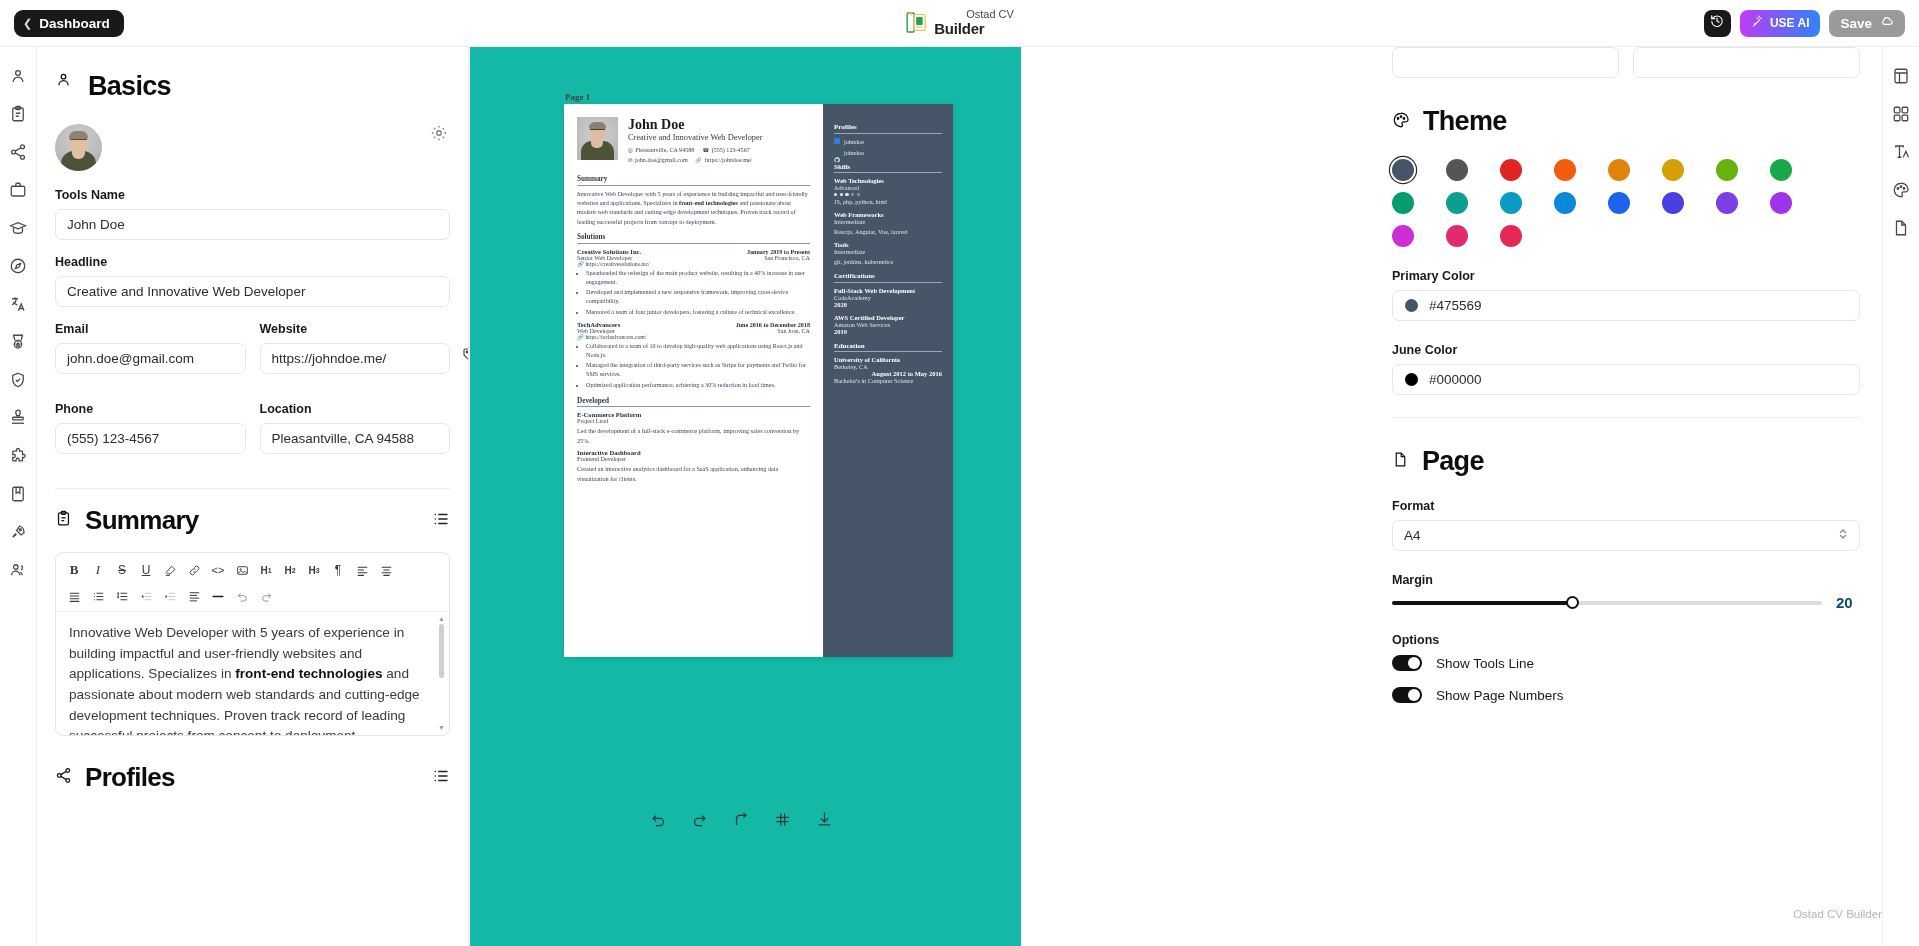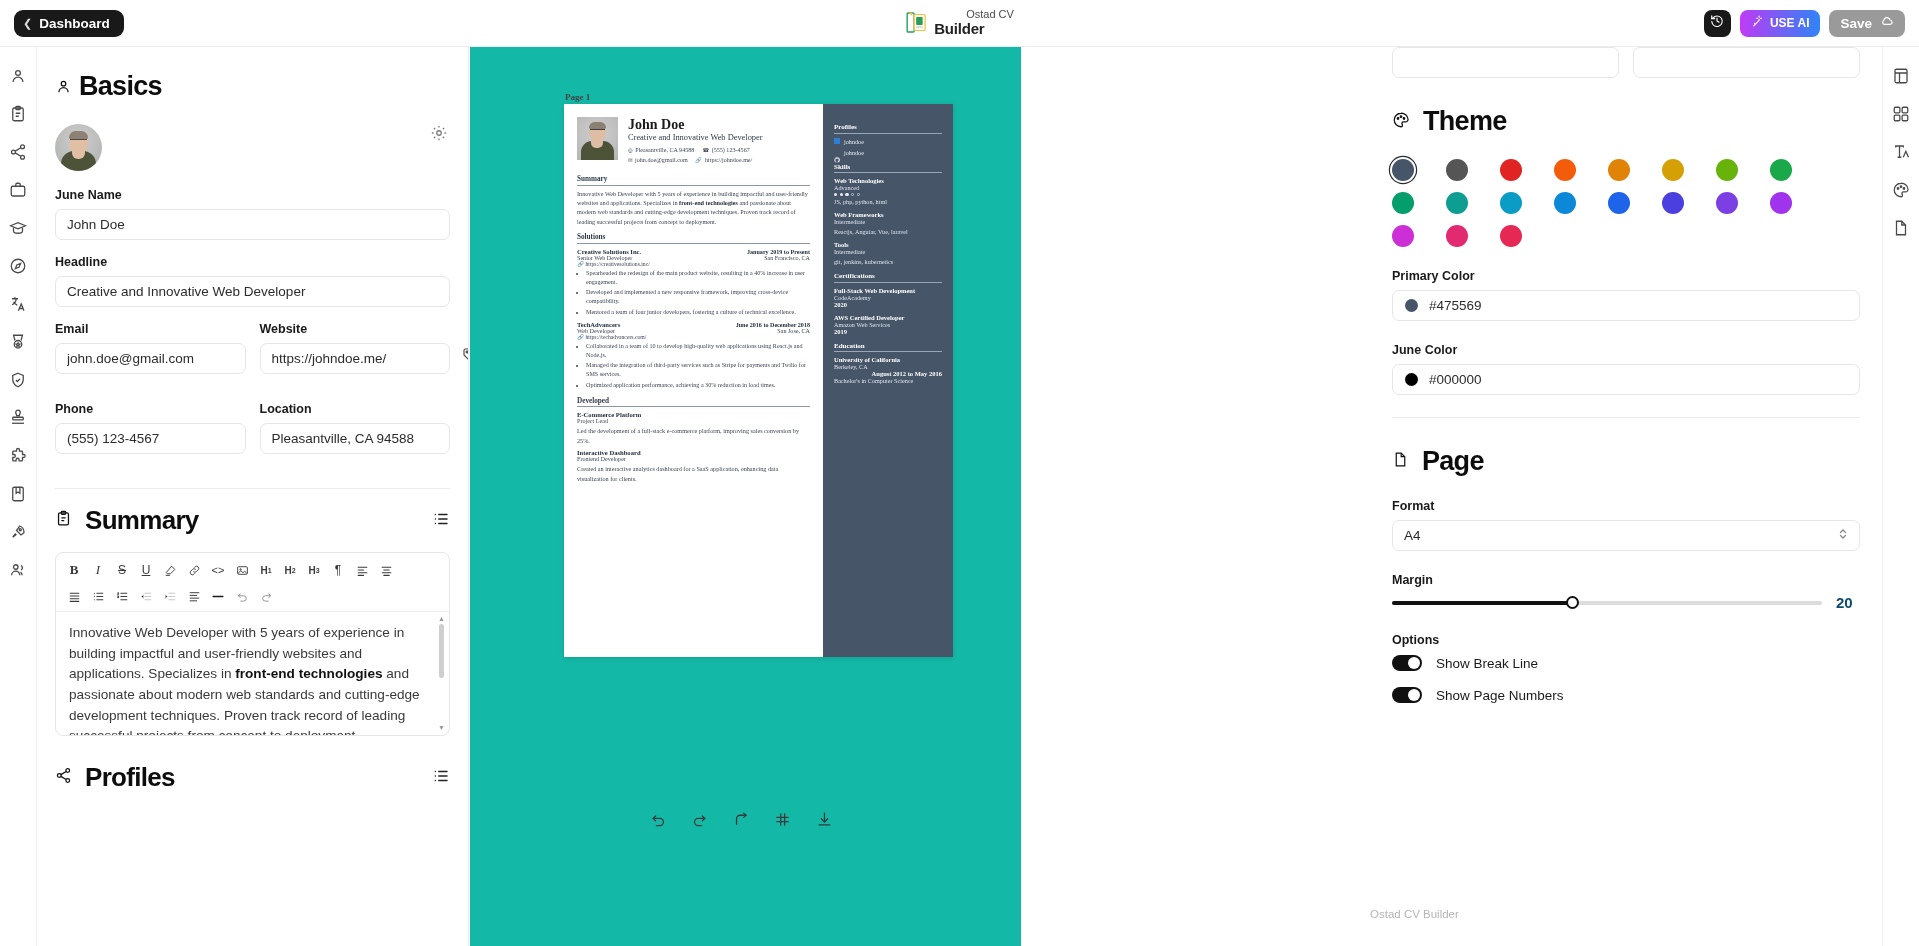--- a/index.html
+++ b/index.html
@@ -68,21 +68,21 @@
   .rail.left { left: 0; border-right: 1px solid #f0f0f0; }
   .rail.right { right: 0; border-left: 1px solid #f0f0f0; }
   .rail-ico { width: 18px; height: 18px; opacity: .82; cursor: pointer; display:block; }
 
   
   .editpanel {
     position: absolute; top: 47px; left: 37px; width: 432px; height: 899px;
     background: #fff; overflow: hidden; padding: 24px 18px 0 18px;
     border-right: 1px solid #ececec;
   }
-  .sec-head { display: flex; align-items: center; gap: 7px; margin-bottom: 22px; }
+  .sec-head { display: flex; gap: 16px; margin-bottom: 22px; }
   .sec-head h2 { font-size: 27px; font-weight: 700; letter-spacing: -.7px; color: #0d0d0d; }
   .sec-head .hico { width: 17px; height: 17px; }
 
   .avatar {
     width: 47px; height: 47px; border-radius: 50%;
     background: radial-gradient(circle at 50% 35%, #cfcfcf 0%, #b9bbb9 60%, #aeb0ae 100%);
     position: relative; overflow: hidden; cursor: pointer;
   }
   .av-head { position:absolute; left:14px; top:8px; width:19px; height:21px; border-radius:50% 50% 45% 45%; background:#e0bfa5; }
   .av-hair { position:absolute; left:14px; top:7px; width:19px; height:8px; border-radius:9px 9px 2px 2px; background:#8d8273; }
@@ -247,21 +247,21 @@
   .fill2 { position:absolute; left:0; top:0; height:4px; background:#111; border-radius:3px; }
   .knob { position:absolute; top:-4.5px; width:13px;height:13px;border-radius:50%;background:#fff;border:2px solid #111; cursor:pointer; }
   .mval { font-size:15px; font-weight:700; color:#0c4a6e; min-width:24px; }
 
   .opt-row { display:flex; align-items:center; gap:14px; margin-top:16px; }
   .toggle { width:30px;height:16px;border-radius:9px;background:#111;position:relative;cursor:pointer;flex:none; }
   .toggle .kb { position:absolute; right:2px; top:2px; width:12px;height:12px;border-radius:50%;background:#fff; }
   .opt-lbl { font-size:13.5px; color:#1a1a1a; }
 
   .footer-note {
-    position:absolute; bottom: 26px; left:0; width:100%; text-align:left;
+    position:absolute; bottom: 26px; left:0; width:100%; text-align:right;
     font-size:11.5px; color:#b5b5b5;
   }
   .mtop { margin-top: 22px; }
 </style>
 </head>
 <body>
 
 <div class="topbar">
   <div class="dash-btn">
     <span class="chev">❮</span>
@@ -427,21 +427,21 @@
     </div>
     <span class="gear-btn">
       <svg width="18" height="18" viewBox="0 0 24 24" fill="none" stroke="#444" stroke-width="1.7">
           <circle cx="12" cy="12" r="3"></circle>
           <path d="M12 2.5v2.2M12 19.3v2.2M21.5 12h-2.2M4.7 12H2.5M18.7 5.3l-1.6 1.6M6.9 17.1l-1.6 1.6M18.7 18.7l-1.6-1.6M6.9 6.9 5.3 5.3"></path>
         </svg>
     </span>
   </div>
 
   <div class="fld">
-    <label>June Name</label>
+    <label>Tools Name</label>
     <input class="inp" value="John Doe" style="">
   </div>
 
   <div class="fld">
     <label>Headline</label>
     <input class="inp" value="Creative and Innovative Web Developer" style="">
   </div>
 
   <div class="two-col">
     <div class="fld">
@@ -917,21 +917,21 @@
       <span class="knob" style="left:calc(42% - 6.5px)"></span>
     </span>
     <span class="mval">20</span>
   </div>
 
   <div class="flbl mtop">Options</div>
   <div class="opt-row" style="margin-top:8px">
     <span class="toggle">
         <span class="kb"></span>
       </span>
-    <span class="opt-lbl">Show Break Line</span>
+    <span class="opt-lbl">Show Tools Line</span>
   </div>
   <div class="opt-row">
     <span class="toggle">
         <span class="kb"></span>
       </span>
     <span class="opt-lbl">Show Page Numbers</span>
   </div>
 
   <div class="footer-note">Ostad CV Builder</div>
 </div>

